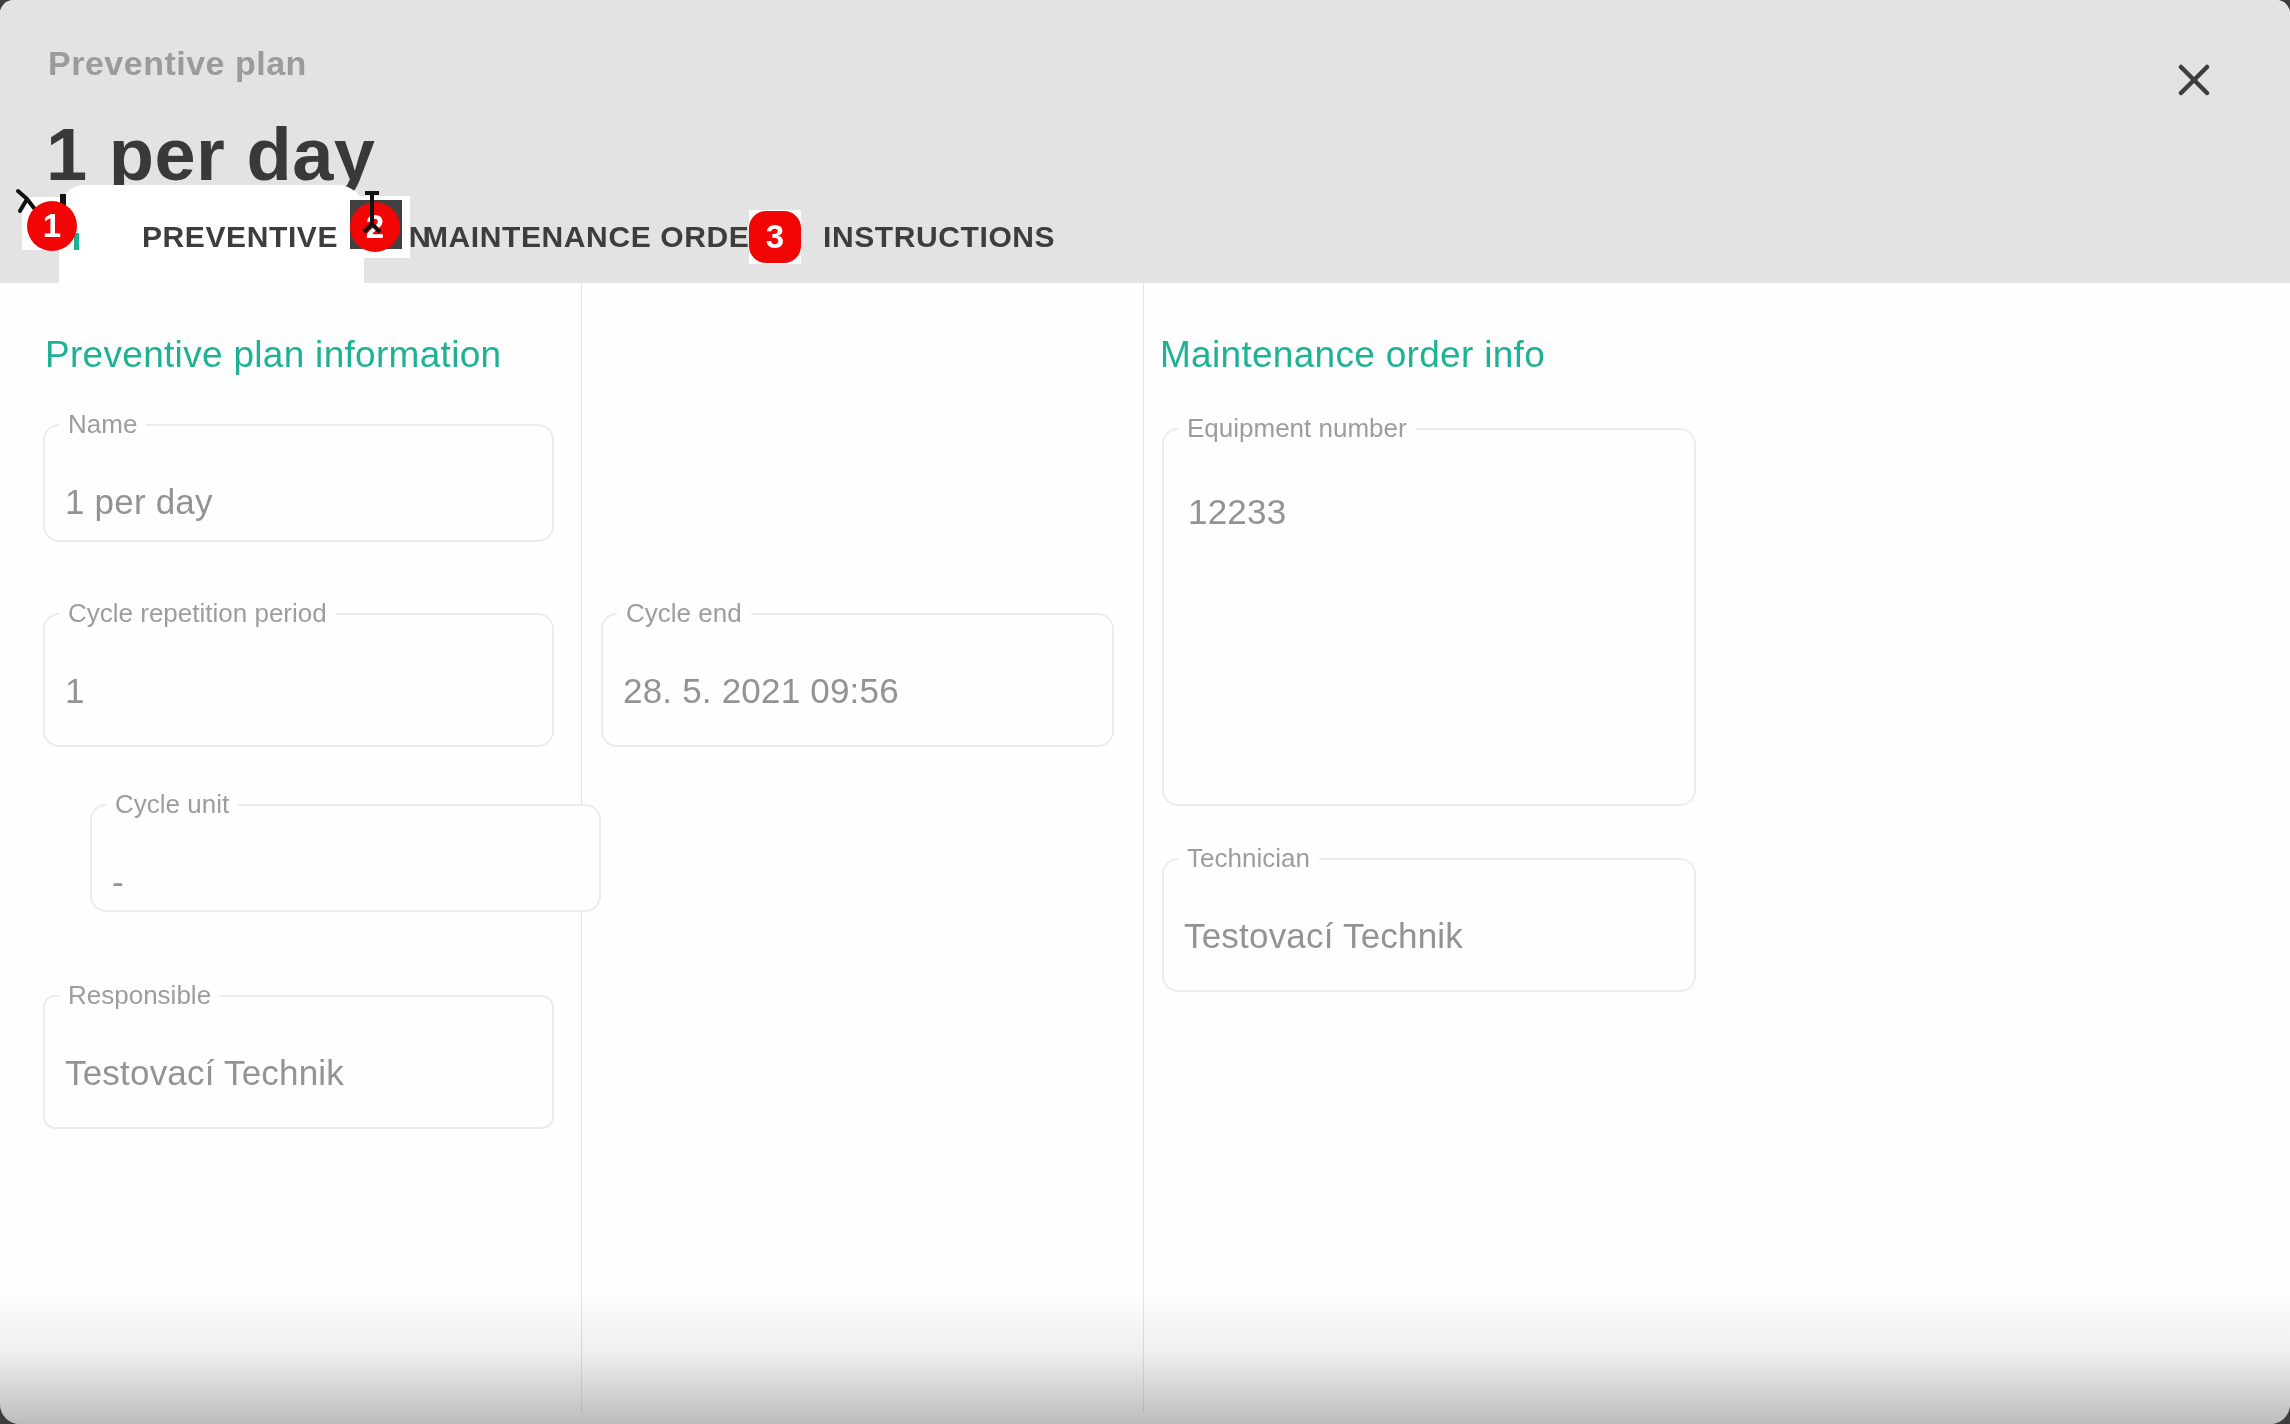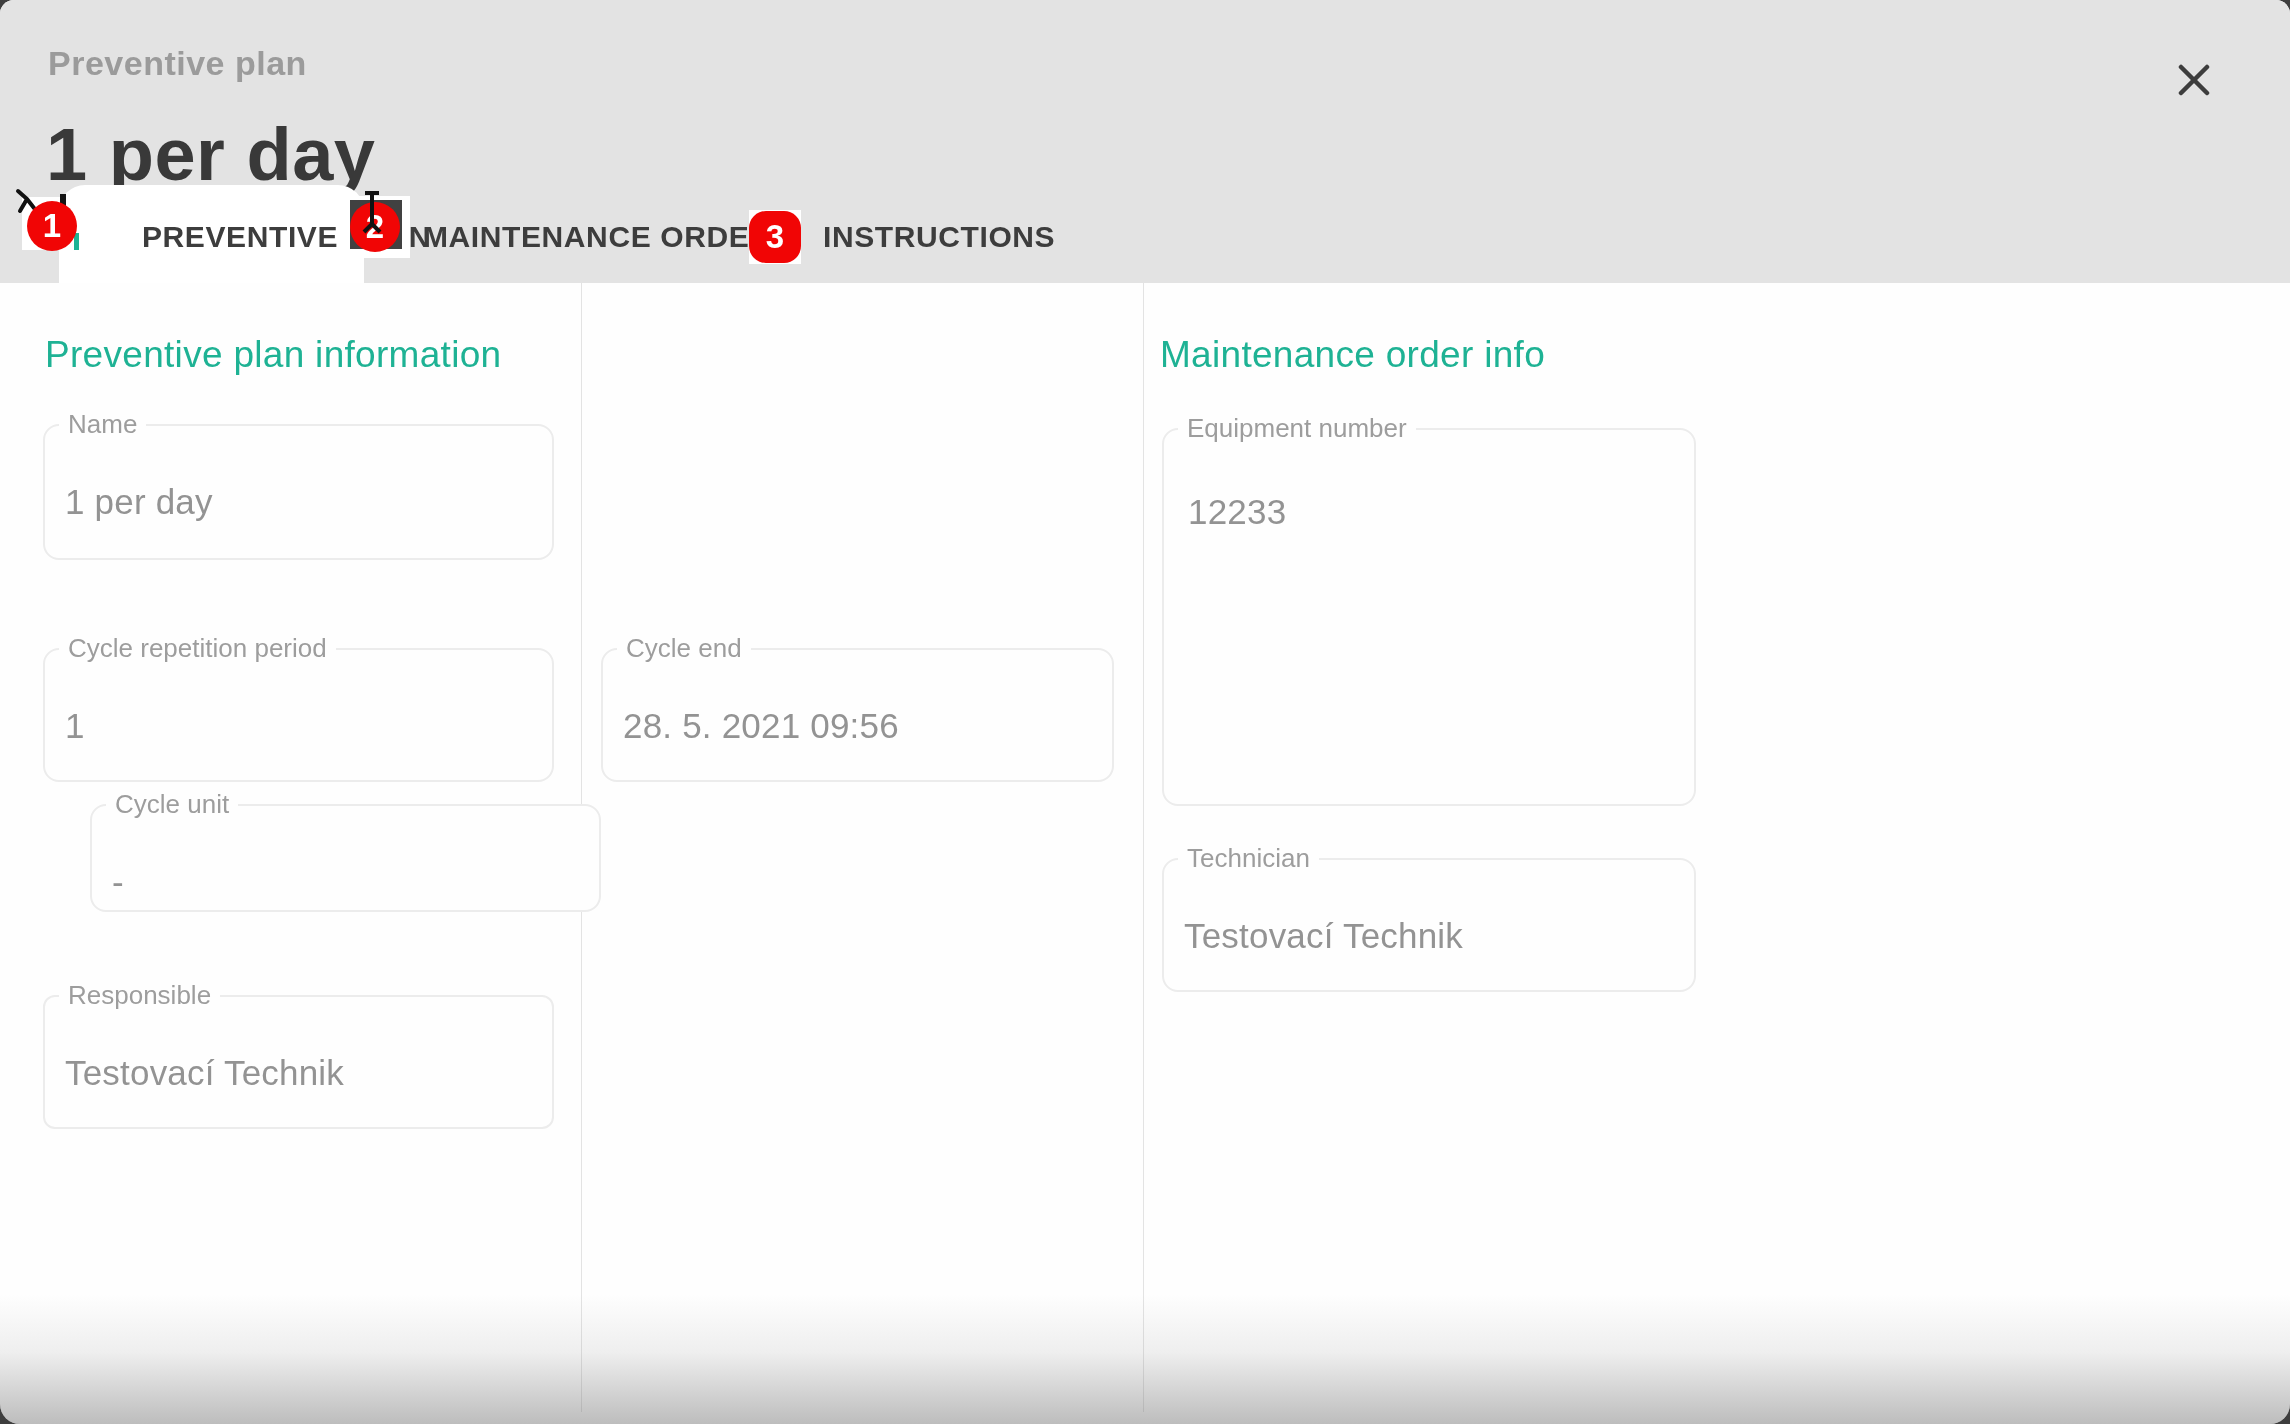--- a/index.html
+++ b/index.html
@@ -49,22 +49,22 @@
   .field{position:absolute;border:2px solid #ececec;border-radius:16px;background:#fefefe;
          box-sizing:border-box;}
   .field .flabel{position:absolute;top:-17px;left:14px;padding:0 9px;background:#fefefe;
                  font-size:26px;color:#9d9d9d;white-space:nowrap;line-height:30px;}
   .field .fvalue{position:absolute;top:56px;left:20px;font-size:35px;color:#939393;
                  letter-spacing:.2px;white-space:nowrap;}
 
   .c1{left:43px;width:511px;}
   .c2{left:601px;width:513px;}
   .c3{left:1162px;width:534px;}
-  .r1{top:424px;height:136px;}
-  .r2{top:648px;height:134px;padding-left:36px;}
+  .r1{top:424px;height:118px;}
+  .r2{top:613px;height:134px;padding-left:36px;}
   .r3{top:804px;height:108px;margin-left:47px;}
   .r4{top:995px;height:134px;border-radius:12px;}
   .r-eq{top:428px;height:378px;}
   .r-eq .fvalue{top:62px;left:24px;}
   .r-tech{top:858px;height:134px;}
   .r-desc{top:1076px;height:336px;}
 
   .bottom-fade{position:absolute;left:0;bottom:0;width:100%;height:130px;pointer-events:none;
                background:linear-gradient(to bottom, rgba(150,150,150,0) 0%,
                                           rgba(125,125,125,0.12) 45%, rgba(110,110,110,0.45) 100%);}

